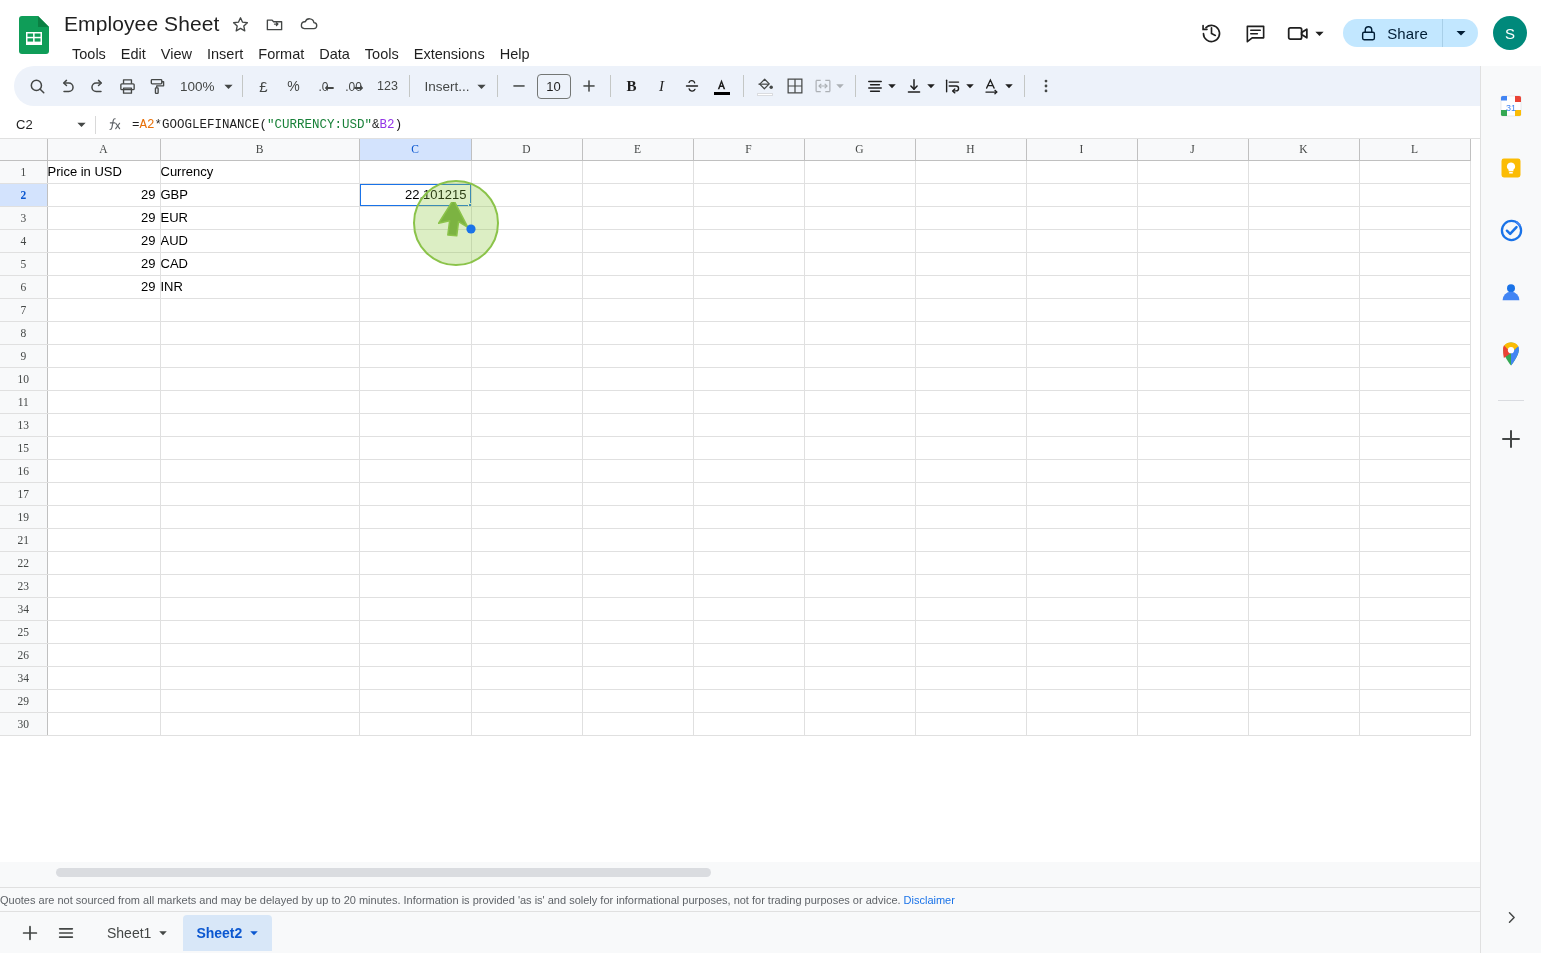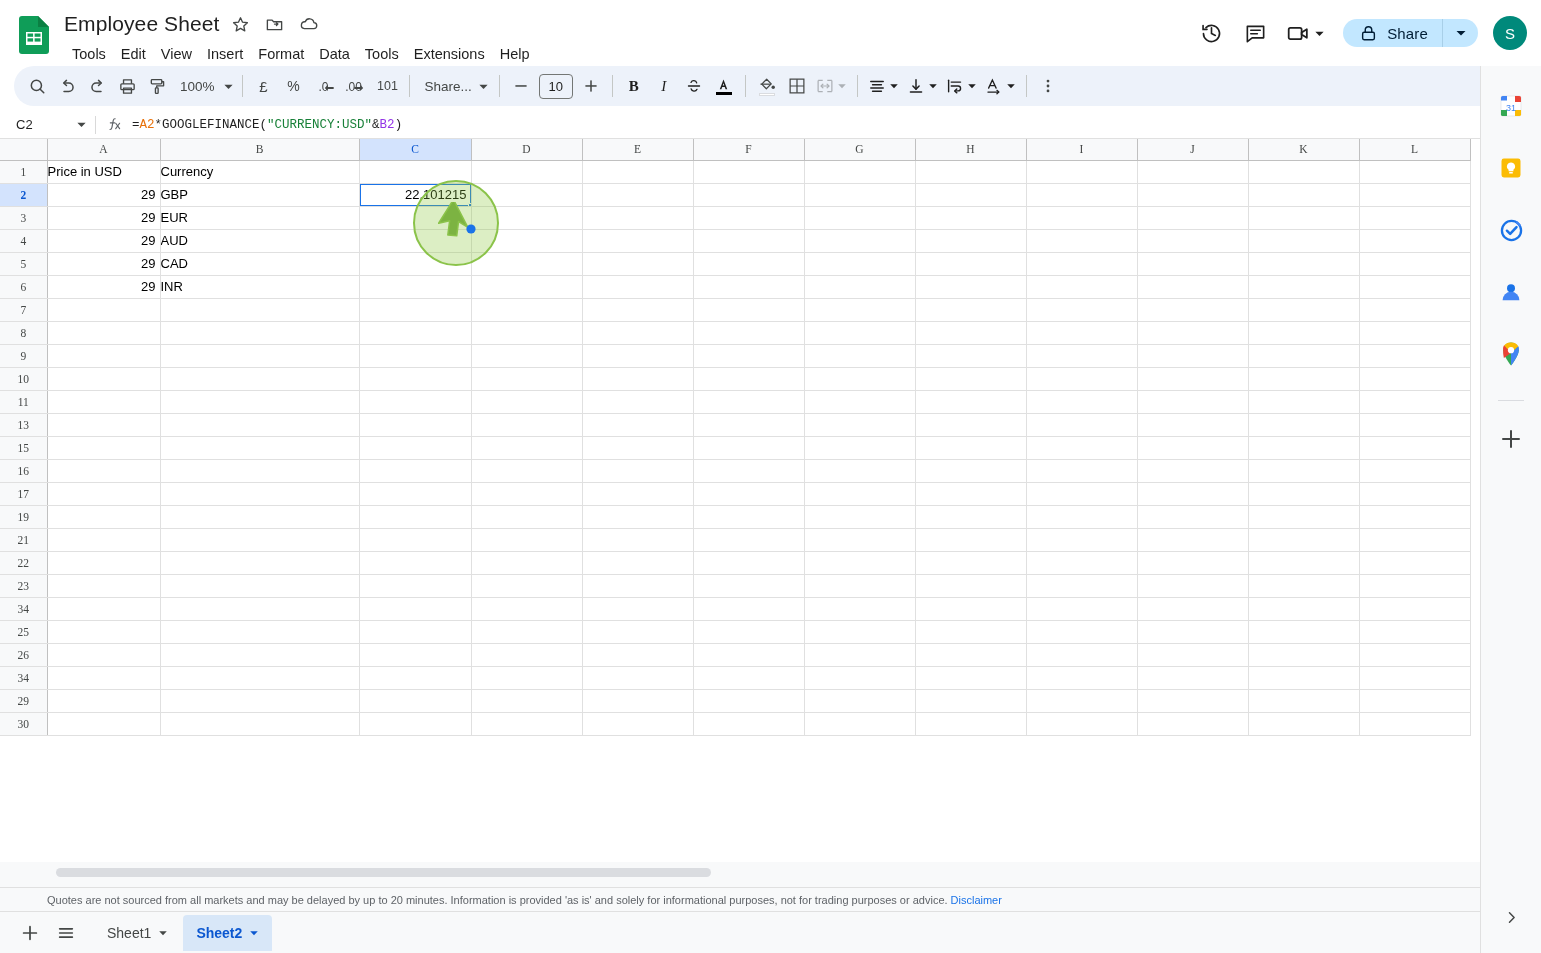--- a/index.html
+++ b/index.html
@@ -138,21 +138,21 @@
   .vthumb { position: absolute; left: 3px; width: 9px; top: 10px; height: 40px; background: #dadce0; border-radius: 5px; cursor: pointer; }
   .v-arrow { position: absolute; left: 0; width: 15px; height: 11px; display:flex; align-items:center; justify-content:center; cursor:pointer;}
   .hscroll-row { position: absolute; left: 0; right: 0; bottom: 0; height: 25px; background: #f8f9fa; display: flex; align-items: center; }
   .hthumb { position: absolute; left: 56px; height: 9px; width: 655px; background: #dadce0; border-radius: 5px; top: 6px; cursor: pointer; }
   .h-arrows { position: absolute; right: 18px; top: 5px; display: flex; gap: 3px; }
   .h-arrow { width: 15px; height: 13px; display:flex; align-items:center; justify-content:center; cursor:pointer; }
 
   
   .disclaimer {
     height: 24px; background: #f8f9fa; border-top: 1px solid #e0e0e0;
-    display: flex; align-items: center; padding-left: 47px; flex: 0 0 auto;
+    display: flex; align-items: center; flex: 0 0 auto;
   }
   .disc-text { font-size: 11px; color: #5f6368; }
   .disc-link { font-size: 11px; color: #1a73e8; text-decoration: none; cursor: pointer; margin-left: 3px; }
 
   
   .sheetbar {
     height: 42px; background: #f8f9fa; display: flex; align-items: center;
     padding-left: 12px; flex: 0 0 auto; border-top: 1px solid #e0e0e0;
   }
   .sb-icon { width: 36px; height: 36px; border-radius: 50%; display: flex; align-items: center;
@@ -337,27 +337,27 @@
       </div>
       <div class="tb" style="margin-right:4px">
         <span style="position:relative;display:inline-block;">
           <span class="tb-text" style="font-size:12px;">.00</span>
           <svg width="10" height="8" viewBox="0 0 12 9" style="position:absolute;left:9px;top:7px;">
             <path d="M7.4 0.6L11 4.4l-3.6 3.8V5.6h-7v-2.4h7z" fill="#444746"></path>
           </svg>
         </span>
       </div>
       <div class="tb">
-        <span class="tb-text" style="font-size:12.5px;">101</span>
+        <span class="tb-text" style="font-size:12.5px;">123</span>
       </div>
 
       <div class="divider"></div>
 
       <div class="font-sel">
-        <span class="font-name">Share...</span>
+        <span class="font-name">Insert...</span>
         <svg width="11" height="11" viewBox="0 0 12 12">
           <path d="M1.5 4l4.5 4.6L10.5 4z" fill="#444746"></path>
         </svg>
       </div>
 
       <div class="divider"></div>
 
       <div class="tb">
         <svg width="16" height="16" viewBox="0 0 20 20">
             <rect x="3" y="9" width="14" height="1.9" fill="#444746"></rect>

